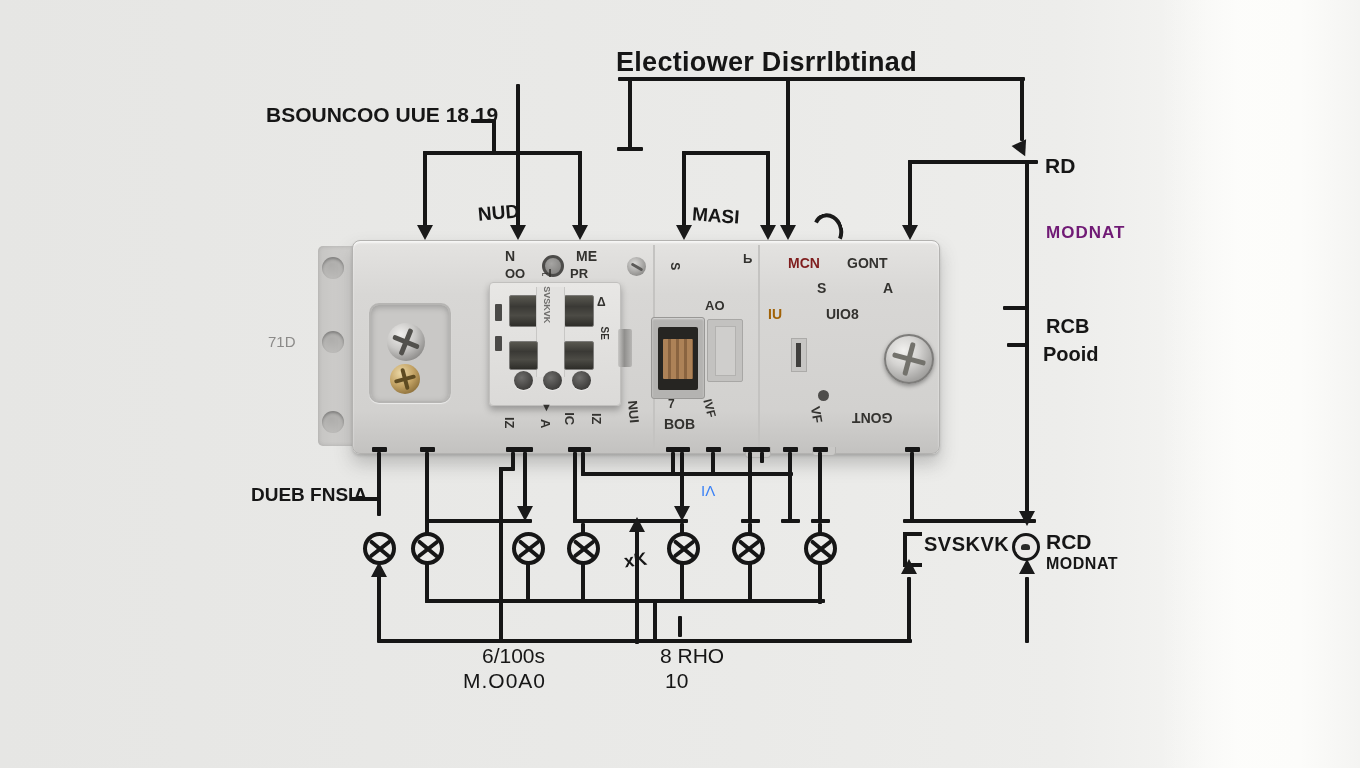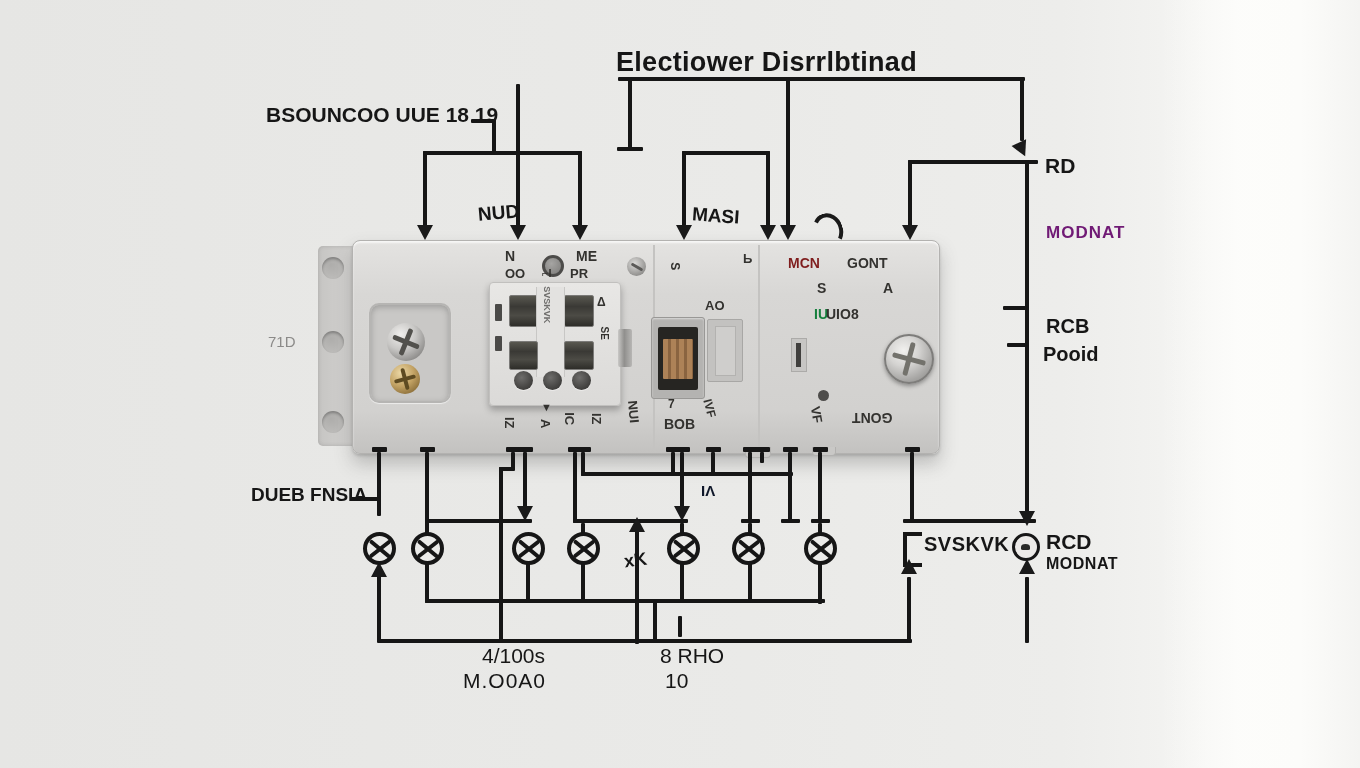--- a/index.html
+++ b/index.html
@@ -266,38 +266,38 @@
       <div class="lbl" style="left: 692px; top: 206px; font-size: 19px; font-weight: 700; color: rgb(22, 22, 22); transform: rotate(4deg);">MASI</div>
       <div class="lbl" style="left: 1045px; top: 155px; font-size: 21px; font-weight: 700; color: rgb(22, 22, 22);">RD</div>
       <div class="lbl" style="left: 1046px; top: 224px; font-size: 17px; font-weight: 700; color: #701a75; letter-spacing: 1px;">MODNAT</div>
       <div class="lbl" style="left: 1046px; top: 316px; font-size: 20px; font-weight: 700; color: rgb(22, 22, 22);">RCB</div>
       <div class="lbl" style="left: 1043px; top: 344px; font-size: 20px; font-weight: 600; color: rgb(22, 22, 22);">Pooid</div>
       <div class="lbl" style="left: 268px; top: 334px; font-size: 15px; font-weight: 400; color: rgb(139, 138, 136);">71D</div>
       <div class="lbl" style="left: 251px; top: 485px; font-size: 19px; font-weight: 700; color: rgb(22, 22, 22);">DUEB FNSIA</div>
       <div class="lbl" style="left: 924px; top: 534px; font-size: 20px; font-weight: 700; color: rgb(22, 22, 22); letter-spacing: 0.5px;">SVSKVK</div>
       <div class="lbl" style="left: 1046px; top: 531px; font-size: 21px; font-weight: 700; color: rgb(22, 22, 22);">RCD</div>
       <div class="lbl" style="left: 1046px; top: 556px; font-size: 16px; font-weight: 700; color: rgb(22, 22, 22); letter-spacing: 0.5px;">MODNAT</div>
-      <div class="lbl" style="left: 482px; top: 645px; font-size: 21px; font-weight: 400; color: rgb(22, 22, 22);">4/100s</div>
+      <div class="lbl" style="left: 482px; top: 645px; font-size: 21px; font-weight: 400; color: rgb(22, 22, 22);">6/100s</div>
       <div class="lbl" style="left: 463px; top: 670px; font-size: 21px; font-weight: 400; color: rgb(22, 22, 22); letter-spacing: 1px;">M.O0A0</div>
       <div class="lbl" style="left: 660px; top: 645px; font-size: 21px; font-weight: 400; color: rgb(22, 22, 22);">8 RHO</div>
       <div class="lbl" style="left: 665px; top: 670px; font-size: 21px; font-weight: 400; color: rgb(22, 22, 22);">10</div>
       <div class="lbl" style="left: 624px; top: 551px; font-size: 18px; font-weight: 700; color: rgb(22, 22, 22); transform: rotate(-8deg);">xK</div>
-      <div class="lbl" style="left: 701px; top: 483px; font-size: 15px; font-weight: 700; color: #0f172a;">IΛ</div>
+      <div class="lbl" style="left: 701px; top: 483px; font-size: 15px; font-weight: 400; color: #3b82f6;">IΛ</div>
       <div class="lbl" style="left: 505px; top: 249px; font-size: 14px; font-weight: 700; color: rgb(51, 50, 47);">N</div>
       <div class="lbl" style="left: 576px; top: 249px; font-size: 14px; font-weight: 700; color: rgb(51, 50, 47);">ME</div>
       <div class="lbl" style="left: 505px; top: 267px; font-size: 13px; font-weight: 700; color: rgb(51, 50, 47);">OO</div>
       <div class="lbl" style="left: 542px; top: 268px; font-size: 11px; font-weight: 700; color: rgb(51, 50, 47);">⌐I</div>
       <div class="lbl" style="left: 570px; top: 267px; font-size: 13px; font-weight: 700; color: rgb(51, 50, 47);">PR</div>
       <div class="lbl" style="left: 671px; top: 260px; font-size: 12px; font-weight: 700; color: rgb(51, 50, 47); transform: rotate(90deg);">S</div>
       <div class="lbl" style="left: 743px; top: 252px; font-size: 13px; font-weight: 700; color: rgb(51, 50, 47);">Ь</div>
       <div class="lbl" style="left: 788px; top: 256px; font-size: 14px; font-weight: 700; color: #7f1d1d; text-align: center;">MCN</div>
       <div class="lbl" style="left: 847px; top: 256px; font-size: 14px; font-weight: 700; color: rgb(51, 50, 47);">GONT</div>
       <div class="lbl" style="left: 817px; top: 281px; font-size: 14px; font-weight: 700; color: rgb(51, 50, 47);">S</div>
       <div class="lbl" style="left: 883px; top: 281px; font-size: 14px; font-weight: 700; color: rgb(51, 50, 47);">A</div>
-      <div class="lbl" style="left: 814px; top: 307px; font-size: 14px; font-weight: 700; color: #15803d;">IU</div>
+      <div class="lbl" style="left: 768px; top: 307px; font-size: 14px; font-weight: 700; color: #a16207;">IU</div>
       <div class="lbl" style="left: 826px; top: 307px; font-size: 14px; font-weight: 700; color: rgb(51, 50, 47);">UIO8</div>
       <div class="lbl" style="left: 705px; top: 299px; font-size: 13px; font-weight: 700; color: rgb(51, 50, 47);">AO</div>
       <div class="lbl" style="left: 528px; top: 300px; font-size: 9px; font-weight: 700; color: rgb(111, 110, 108); transform: rotate(90deg);">SVSKVK</div>
       <div class="lbl" style="left: 597px; top: 296px; font-size: 12px; font-weight: 700; color: rgb(51, 50, 47);">Δ</div>
       <div class="lbl" style="left: 597px; top: 328px; font-size: 10px; font-weight: 700; color: rgb(51, 50, 47); transform: rotate(90deg);">SE</div>
       <div class="lbl" style="left: 503px; top: 416px; font-size: 13px; font-weight: 700; color: rgb(51, 50, 47); transform: rotate(90deg);">IZ</div>
       <div class="lbl" style="left: 541px; top: 402px; font-size: 11px; font-weight: 400; color: rgb(51, 50, 47);">▼</div>
       <div class="lbl" style="left: 541px; top: 417px; font-size: 13px; font-weight: 700; color: rgb(51, 50, 47); transform: rotate(90deg);">A</div>
       <div class="lbl" style="left: 563px; top: 412px; font-size: 13px; font-weight: 700; color: rgb(51, 50, 47); transform: rotate(90deg);">IC</div>
       <div class="lbl" style="left: 590px; top: 412px; font-size: 13px; font-weight: 700; color: rgb(51, 50, 47); transform: rotate(90deg);">IZ</div>

